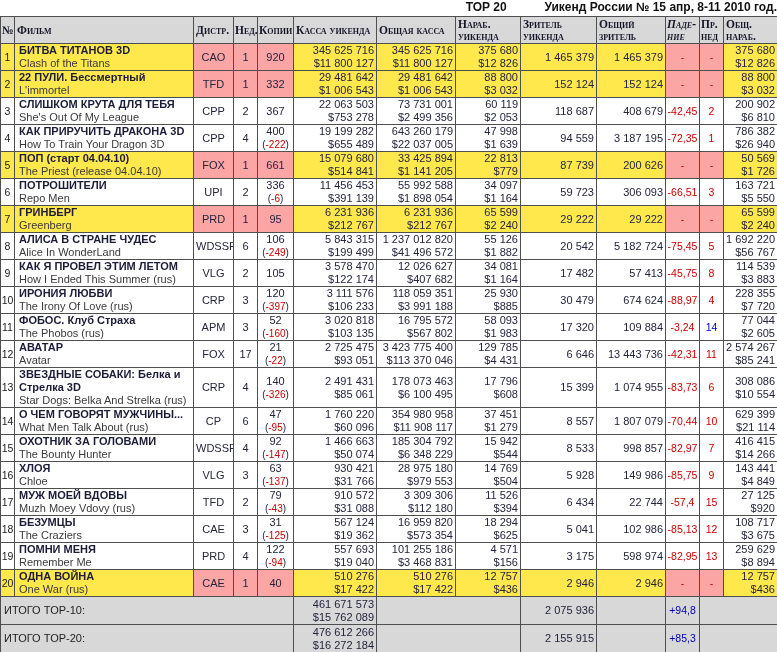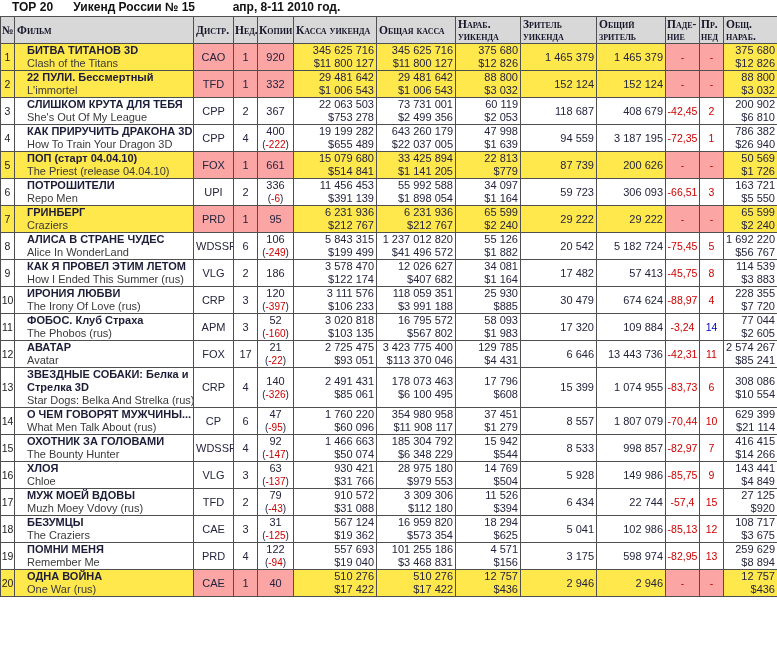--- a/index.html
+++ b/index.html
@@ -1,30 +1,30 @@
 <!DOCTYPE html>
 <html><head>
 <meta charset="utf-8">
 <style>
   html,body{margin:0;padding:0;background:#fff;}
   body{font-family:"Liberation Sans",sans-serif;color:#222;}
   .page{width:777px;}
-  .title-bar{font-weight:bold;font-size:12px;color:#111;padding:1px 0 2px 12px;line-height:13px;}
+  .title-bar{font-weight:bold;font-size:12px;color:#111;padding:1px 0 2px 12px;line-height:13px;text-align:right;}
   .title-bar .t-seg{display:inline-block;vertical-align:top;}
   .t-top{width:58px;}
   .t-week{width:156px;}
 
   table{border-collapse:collapse;table-layout:fixed;width:777px;font-size:11px;}
   th,td{border:1px solid #4f4f4f;padding:0 2px;vertical-align:middle;overflow:hidden;}
   th{background:#d8d8d8;font-family:"Liberation Serif",serif;font-variant:small-caps;
      font-weight:bold;font-size:11.5px;text-align:left;line-height:12px;color:#15152a;height:26px;}
   td{line-height:13px;color:#24243e;}
   tr.film-row td{height:26px;}
   td.num{text-align:center;padding:0;font-size:10.5px;color:#222;}
-  td.film{padding-left:12px;}
+  td.film{padding-left:4px;}
   .ftitle{font-weight:bold;color:#1c1c38;white-space:nowrap;}
   .ftitle.wrap{white-space:normal;}
   .fsub{color:#3a3a3a;white-space:nowrap;}
   td.ctr{text-align:center;}
   td.money{text-align:right;}
   td.viewer{text-align:right;}
   td.drop{text-align:center;color:#cc0000;font-size:10.5px;padding:0;}
   td.prev{text-align:center;color:#cc0000;font-size:10.5px;padding:0;}
   td.prev.up{color:#0000bb;}
   .neg{color:#cc0000;}
@@ -67,21 +67,21 @@
         <th style="padding:0 1px;">№</th>
         <th>Фильм</th>
         <th>Дистр.</th>
         <th style="padding:0 1px;">Нед.</th>
         <th style="padding:0 1px;">Копии</th>
         <th>Касса уикенда</th>
         <th>Общая касса</th>
         <th>Нараб. уикенда</th>
         <th>Зритель уикенда</th>
         <th>Общий зритель</th>
-        <th style="padding:0 1px;">Паде-ние</th>
+        <th style="padding:0 1px;font-style:italic;">Паде-ние</th>
         <th style="padding:0 1px;margin-top:38px;">Пр. нед</th>
         <th>Общ. нараб.</th>
       </tr>
     </thead>
     <tbody>
         <tr class="film-row hl">
           <td class="num">1</td>
           <td class="film">
             <div class="ftitle">БИТВА ТИТАНОВ 3D</div>
             <div class="fsub">Clash of the Titans</div>
@@ -271,21 +271,21 @@
           <td class="prev">3</td>
           <td class="money">
             <div>163 721</div>
             <div>$5 550</div>
           </td>
         </tr>
         <tr class="film-row hl">
           <td class="num">7</td>
           <td class="film">
             <div class="ftitle">ГРИНБЕРГ</div>
-            <div class="fsub">Craziers</div>
+            <div class="fsub">Greenberg</div>
           </td>
           <td class="ctr pale">PRD</td>
           <td class="ctr pale">1</td>
           <td class="ctr pale">
             <div>95</div>
           </td>
           <td class="money">
             <div>6 231 936</div>
             <div>$212 767</div>
           </td>
@@ -341,21 +341,21 @@
         </tr>
         <tr class="film-row">
           <td class="num">9</td>
           <td class="film">
             <div class="ftitle">КАК Я ПРОВЕЛ ЭТИМ ЛЕТОМ</div>
             <div class="fsub">How I Ended This Summer (rus)</div>
           </td>
           <td class="ctr">VLG</td>
           <td class="ctr">2</td>
           <td class="ctr">
-            <div>186</div>
+            <div>105</div>
           </td>
           <td class="money">
             <div>3 578 470</div>
             <div>$122 174</div>
           </td>
           <td class="money">
             <div>12 026 627</div>
             <div>$407 682</div>
           </td>
           <td class="money">
@@ -728,16 +728,40 @@
           <td class="viewer">2 946</td>
           <td class="drop pale">-</td>
           <td class="prev pale">-</td>
           <td class="money">
             <div>12 757</div>
             <div>$436</div>
           </td>
         </tr>
       </tbody>
     <tbody>
+      <tr class="total">
+        <td class="total-label" colspan="5">ИТОГО TOP-10:</td>
+        <td class="money">
+          <div>461 671 573</div>
+          <div>$15 762 089</div>
+        </td>
+        <td colspan="2"></td>
+        <td class="viewer">2 075 936</td>
+        <td></td>
+        <td class="chgcell">+94,8</td>
+        <td colspan="2"></td>
+      </tr>
+      <tr class="total">
+        <td class="total-label" colspan="5">ИТОГО TOP-20:</td>
+        <td class="money">
+          <div>476 612 266</div>
+          <div>$16 272 184</div>
+        </td>
+        <td colspan="2"></td>
+        <td class="viewer">2 155 915</td>
+        <td></td>
+        <td class="chgcell">+85,3</td>
+        <td colspan="2"></td>
+      </tr>
     </tbody>
   </table>
 
 </div>
 
 </body></html>

